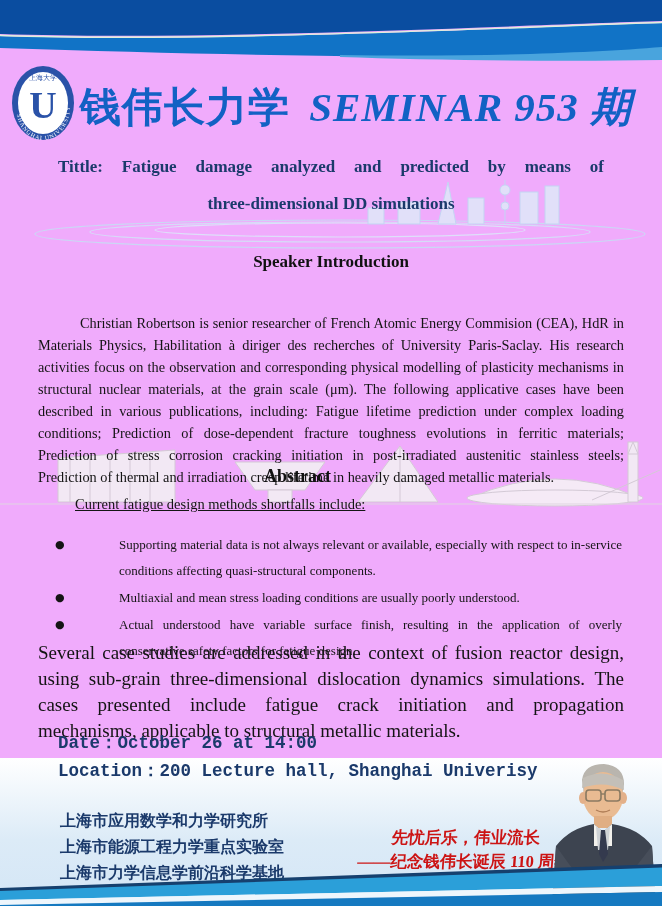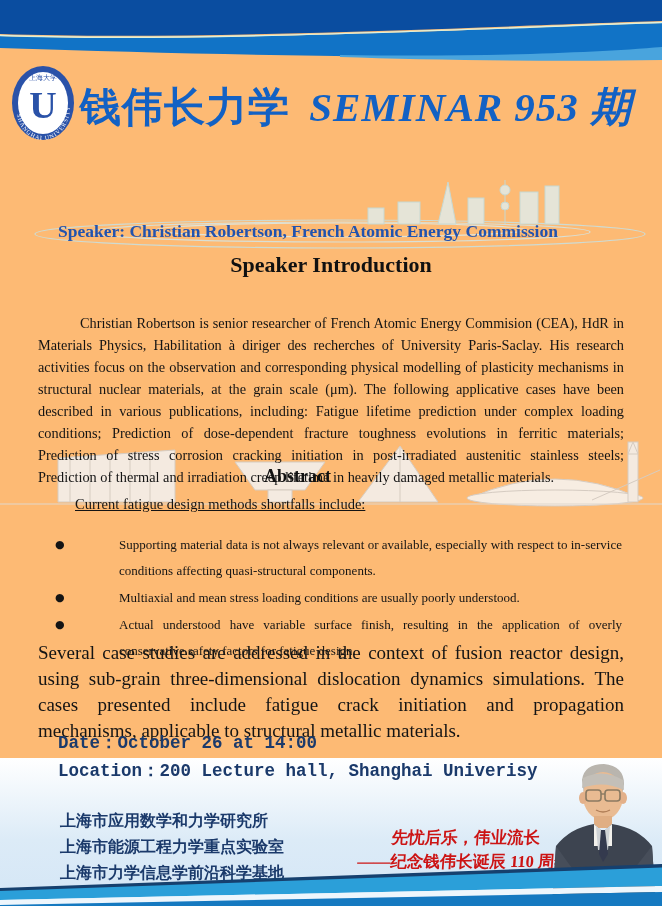--- a/index.html
+++ b/index.html
@@ -1,18 +1,18 @@
 <!DOCTYPE html>
 <html><head>
 <meta charset="utf-8">
 <style>
   html,body{margin:0;padding:0;}
   .poster{
     position:relative; width:662px; height:906px; overflow:hidden;
-    background:#fdba74;
+    background:#f0abfc;
     font-family:"Liberation Serif", serif;
   }
   .abs{position:absolute;}
   svg text{font-family:"Liberation Serif", serif;}
 
   
   .top-wave{top:0;left:0;z-index:1;}
 
   
   .logo{top:63px;left:10px;z-index:2;}
@@ -35,21 +35,21 @@
   .sem-title .l1{text-align:justify;text-align-last:justify;}
   .sem-title .l2{text-align:center;}
   .speaker-line{
     top:221px;left:58px;width:560px;z-index:2;
     color:#2253ae;font-weight:bold;font-size:17.5px;
   }
 
   
   .intro-heading{
     top:252px;left:0;width:662px;z-index:2;text-align:center;
-    color:#111;font-weight:bold;font-size:22px;
+    color:#111;font-weight:bold;font-size:17px;
   }
   .intro-body{
     top:280px;left:38px;width:586px;z-index:2;
     color:#141414;font-size:14.3px;line-height:22px;
     text-align:justify;text-indent:42px;margin-top:32px;
   }
 
   
   .abstract-heading{
     top:466px;left:0;width:595px;z-index:2;text-align:center;
@@ -137,22 +137,25 @@
       <circle cx="505" cy="34" r="4"></circle>
       <rect x="520" y="20" width="18" height="32"></rect>
       <rect x="545" y="14" width="14" height="38"></rect>
       <rect x="468" y="26" width="16" height="26"></rect>
       <polygon points="438,52 448,10 456,52"></polygon>
       <rect x="398" y="30" width="22" height="22"></rect>
       <rect x="368" y="36" width="16" height="16"></rect>
     </g>
   </svg>
 
-
-  <div class="abs speaker-line">Speaker: Christian Robertson, French Atomic Energy Commission</div>
+  <div class="abs sem-title">
+    <div class="l1">Tittle: Fatigue damage analyzed and predicted by means of</div>
+    <div class="l2">three-dimensional DD simulations</div>
+  </div>
+
 
   <div class="abs intro-heading">Speaker Introduction</div>
   <div class="abs intro-body">Christian Robertson is senior researcher of French Atomic Energy Commision (CEA), HdR in Materials Physics, Habilitation à diriger des recherches of University Paris-Saclay. His research activities focus on the observation and corresponding physical modelling of plasticity mechanisms in structural nuclear materials, at the grain scale (μm). The following applicative cases have been described in various publications, including: Fatigue lifetime prediction under complex loading conditions; Prediction of dose-dependent fracture toughness evolutions in ferritic materials; Prediction of stress corrosion cracking initiation in post-irradiated austenitic stainless steels; Prediction of thermal and irradiation creep lifetime in heavily damaged metallic materials.</div>
 
   <svg class="abs abstract-sketch" width="662" height="75" viewBox="0 0 662 75">
     <g stroke="#cfcfcf" fill="#f3f3f3" stroke-width="1">
       <polygon points="58,18 175,10 175,62 58,62"></polygon>
       <line x1="70" y1="18" x2="70" y2="62"></line>
         <line x1="90" y1="17" x2="90" y2="62"></line>
       <line x1="110" y1="16" x2="110" y2="62"></line>

